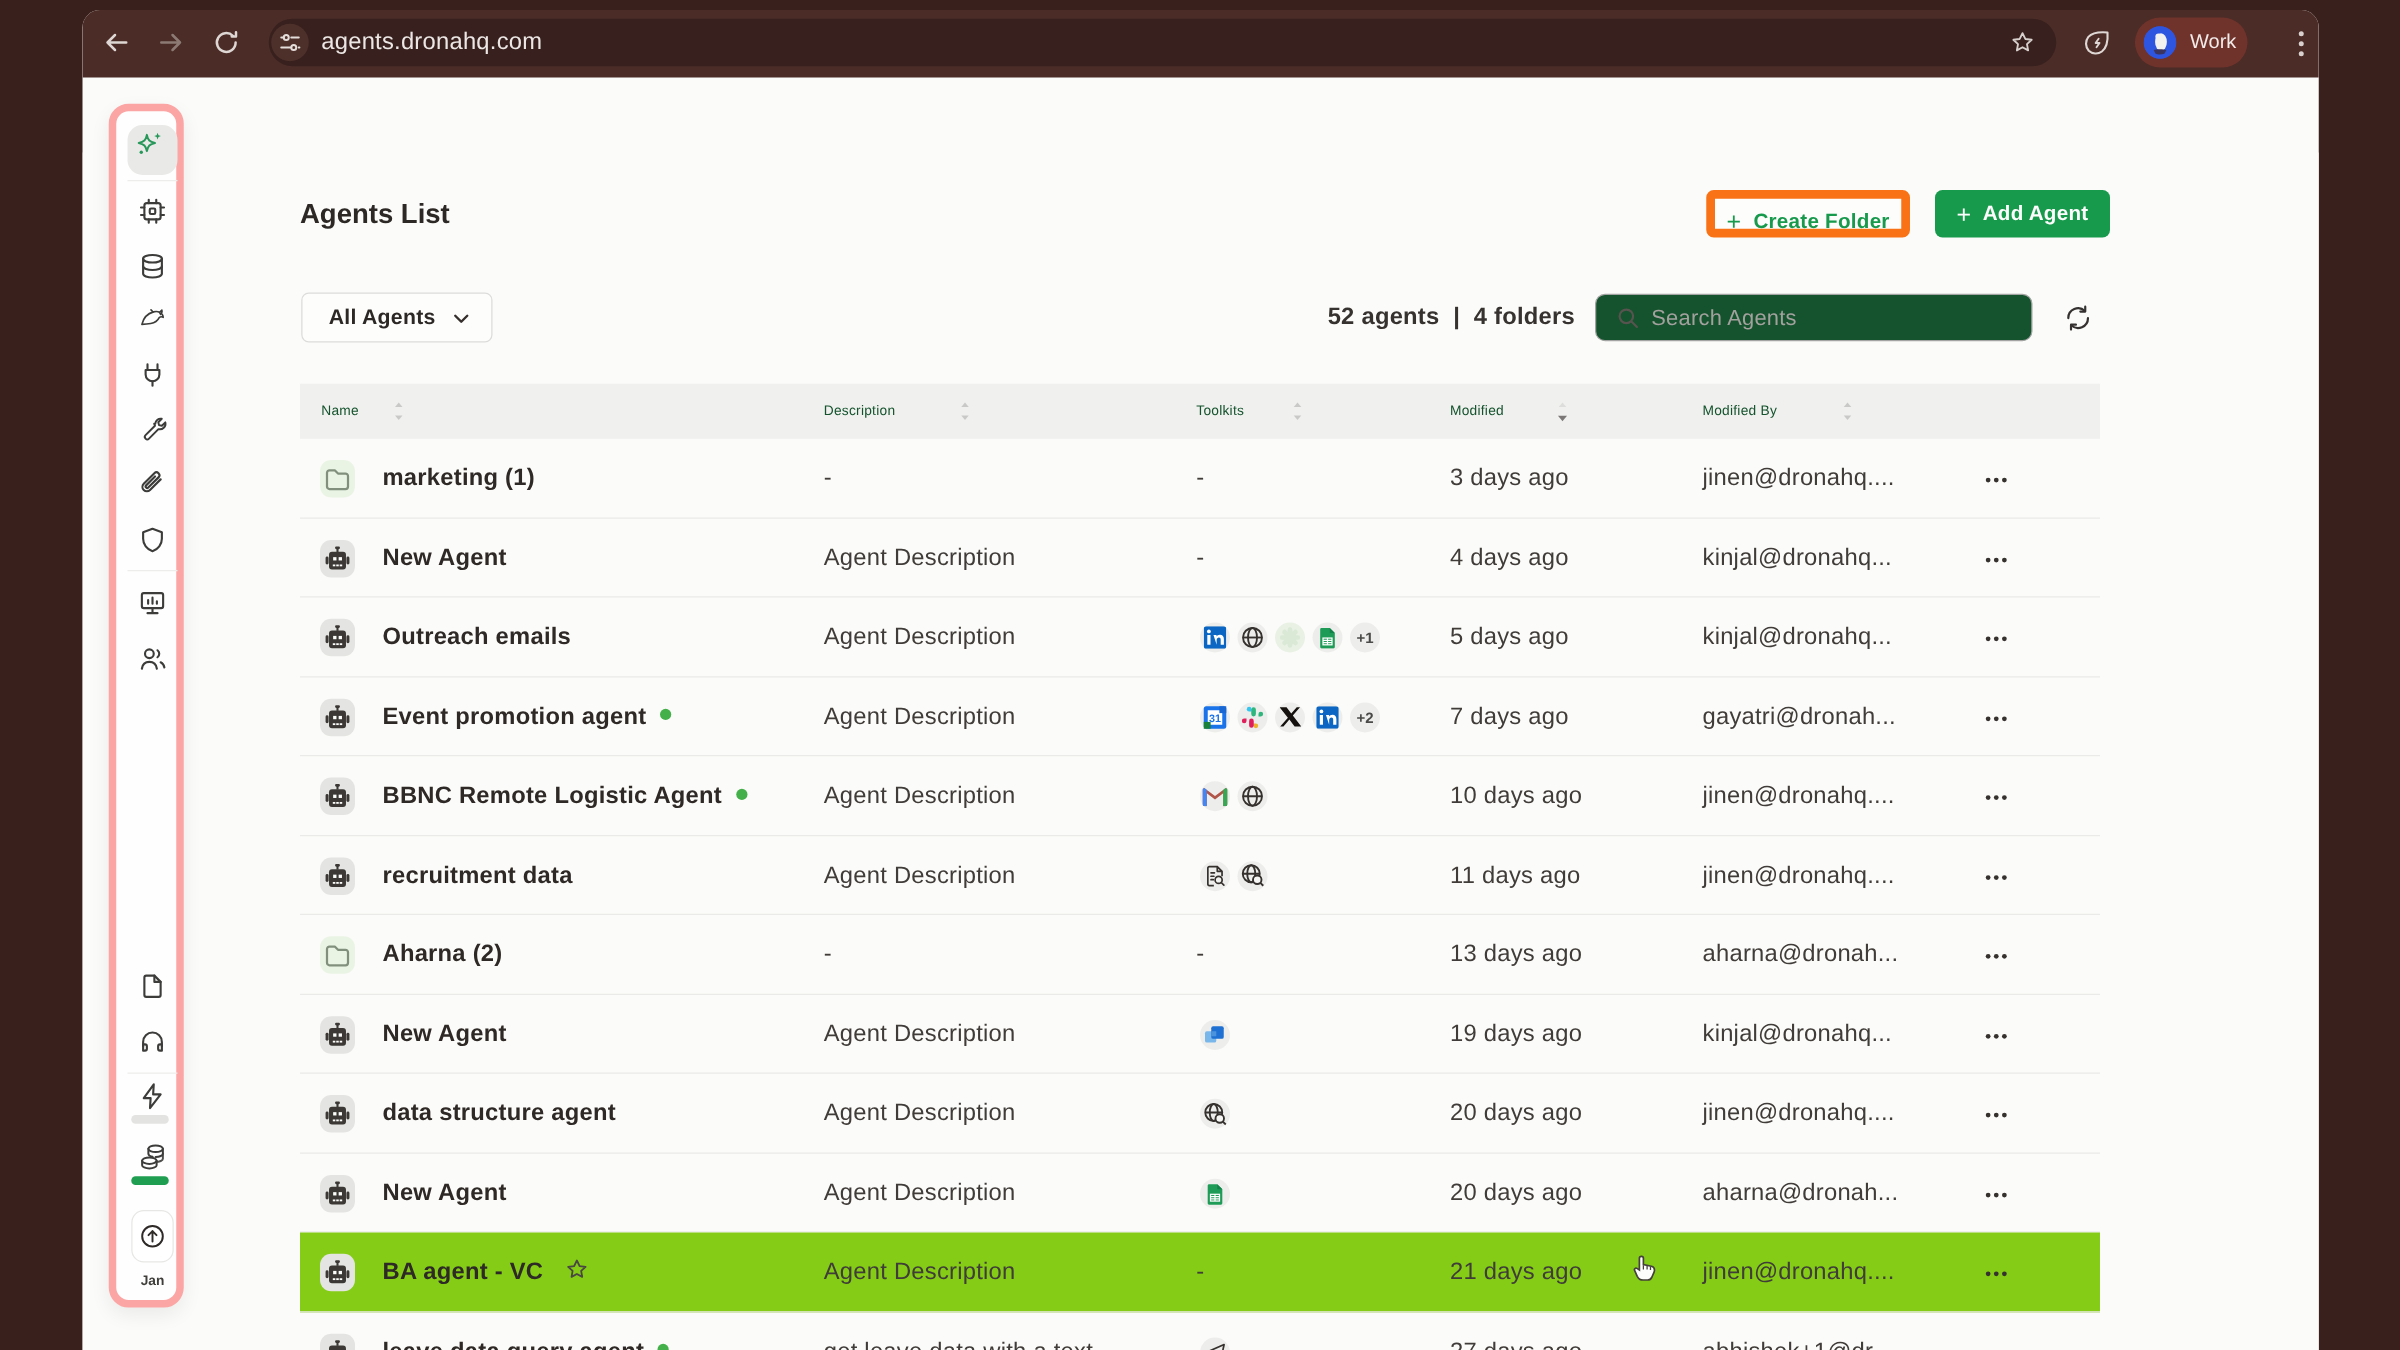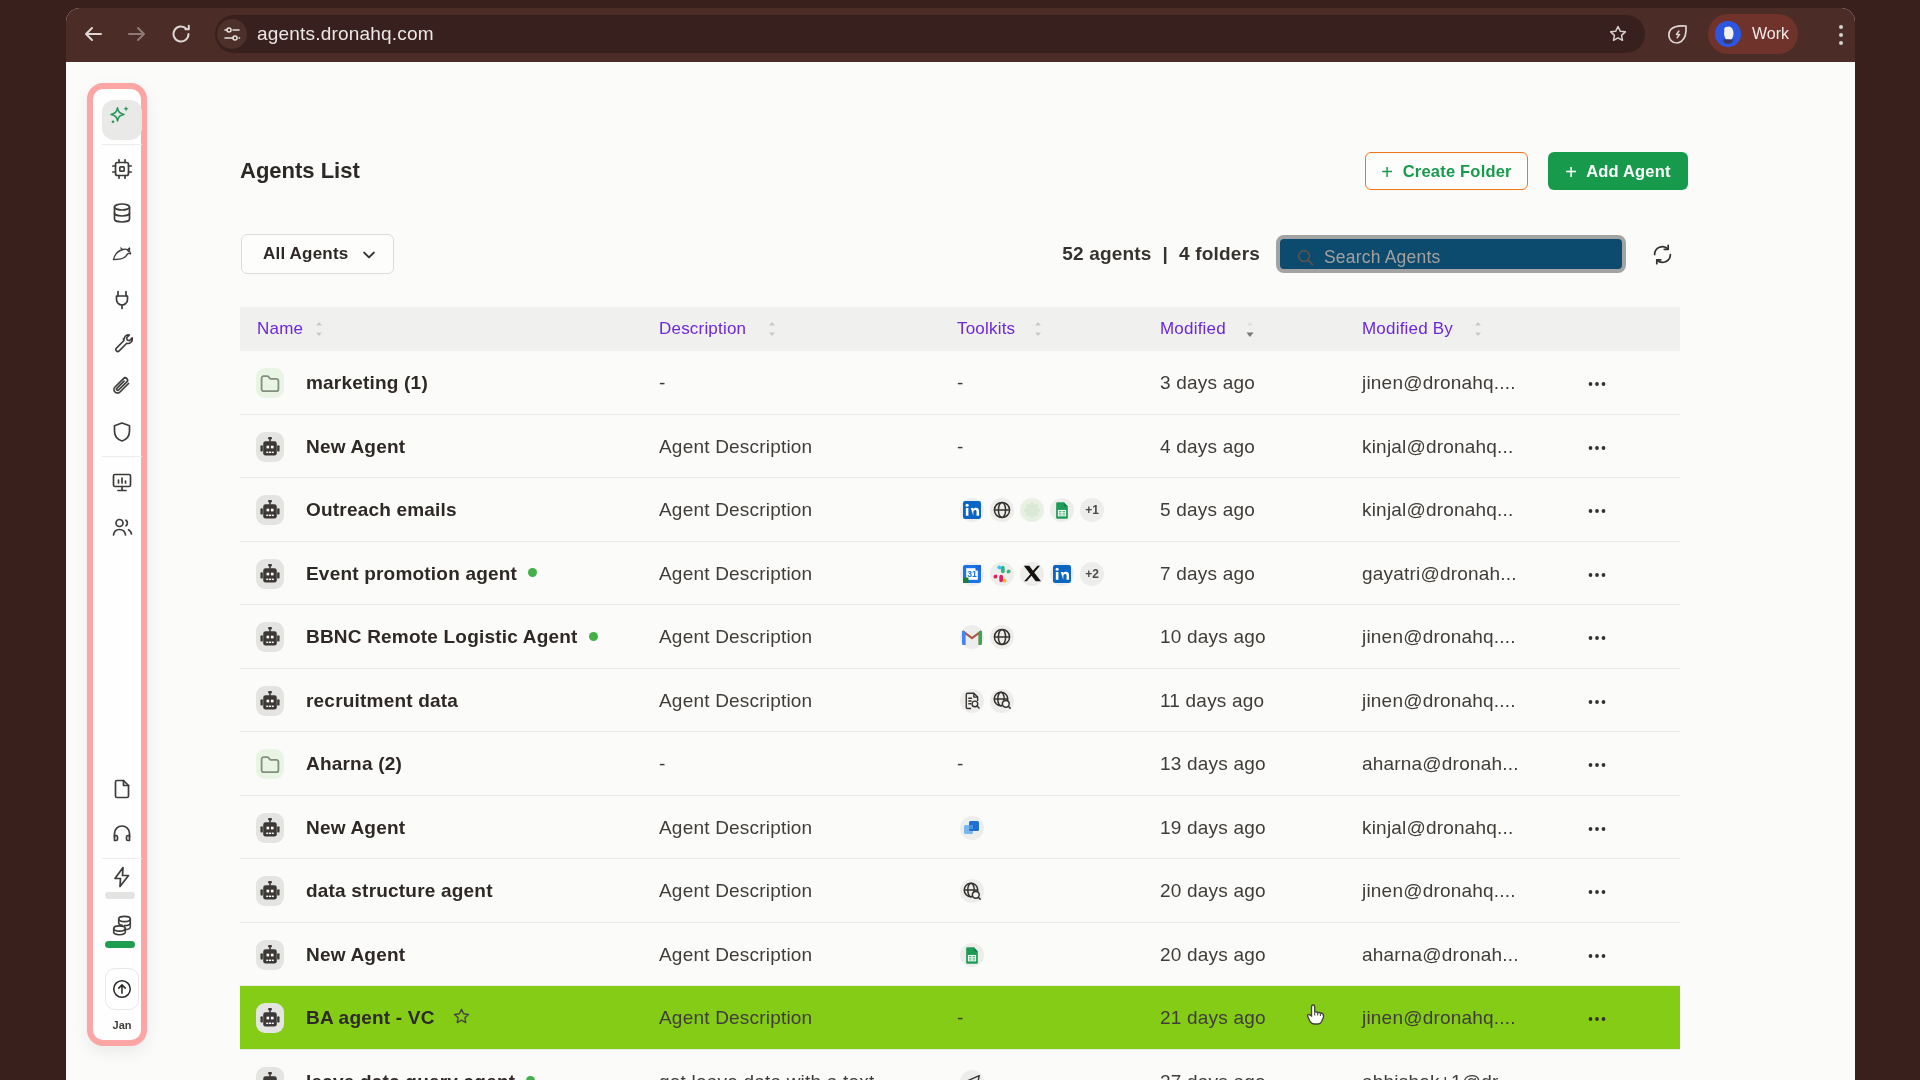--- a/index.html
+++ b/index.html
@@ -37,34 +37,34 @@
   .pill { position:absolute; left:12px; width:30px; height:7px; border-radius:4px; }
   .sbtn { position:absolute; left:12px; top:879px; width:34px; height:42px; border:1px solid #e7e7e5;
           border-radius:10px; background:#fff; }
   .jan { position:absolute; left:0; top:930px; width:58px; text-align:center; font-size:11px;
          font-weight:bold; color:#403e3b; }
 
   
   .h1 { position:absolute; left:174px; top:150px; font-size:22px; font-weight:bold; color:#2c2826; letter-spacing:0; }
   .btn { position:absolute; top:144px; height:38px; border-radius:6px; font-size:16.5px; font-weight:bold;
          letter-spacing:.2px; text-align:center; }
-  .btn-outline { left:1299px; width:163px; line-height:36px; border:1px solid #f97316; color:#189a4d; background:#fdfdfc; }
+  .btn-outline { left:1299px; width:163px; line-height:36px; border:7px solid #f97316; color:#189a4d; background:#fdfdfc; }
   .btn-fill { left:1482px; width:140px; line-height:38px; background:#189a4d; color:#fcfdfc; }
   .dropdown { position:absolute; left:175px; top:226px; width:153px; height:40px; border:1px solid #dcdcda;
               border-radius:6px; background:#fdfdfc; font-size:17px; font-weight:bold; color:#2c2826;
               line-height:38px; padding-left:21px; letter-spacing:.2px; }
   .counts { position:absolute; right:595px; top:226px; white-space:nowrap; text-align:center; line-height:40px;
             font-size:19px; font-weight:bold; color:#363230; letter-spacing:.2px; }
-  .search { position:absolute; left:1210px; top:227px; width:350px; height:38px; border:4px solid #a3a3a3;
-            border-radius:8px; background:#0c4a6e; }
+  .search { position:absolute; left:1210px; top:227px; width:350px; height:38px; border:1px solid #a3a3a3;
+            border-radius:8px; background:#14532d; }
   .search span { position:absolute; left:44px; top:0; line-height:36px; font-size:17.5px; color:#a3a19e; letter-spacing:.2px; }
 
   
   .thead { position:absolute; left:174px; top:299px; width:1440px; height:44px; background:#f0f0ee; }
-  .th { position:absolute; top:0; height:44px; line-height:44px; font-size:17px; color:#6d28d9; letter-spacing:.2px; }
+  .th { position:absolute; top:0; height:44px; line-height:44px; font-size:11px; color:#14532d; letter-spacing:.2px; }
   .row { position:absolute; left:174px; width:1440px; height:63.5px; border-bottom:1px solid #eaeae8; }
   .rowhl { background:#84cc16; }
   .tile { position:absolute; left:16px; top:17px; width:28px; height:30px; border-radius:9px; }
   .tile-gray { background:#e4e4e2; }
   .tile-green { background:#eaf4e4; }
   .nm { position:absolute; left:66px; top:0; height:64px; line-height:64px; font-size:19px; font-weight:bold;
         color:#2e2926; letter-spacing:.2px; white-space:nowrap; }
   .cell { position:absolute; top:0; height:64px; line-height:64px; font-size:19px; color:#403c39;
           letter-spacing:.2px; white-space:nowrap; }
   .c-desc { left:419px; }

